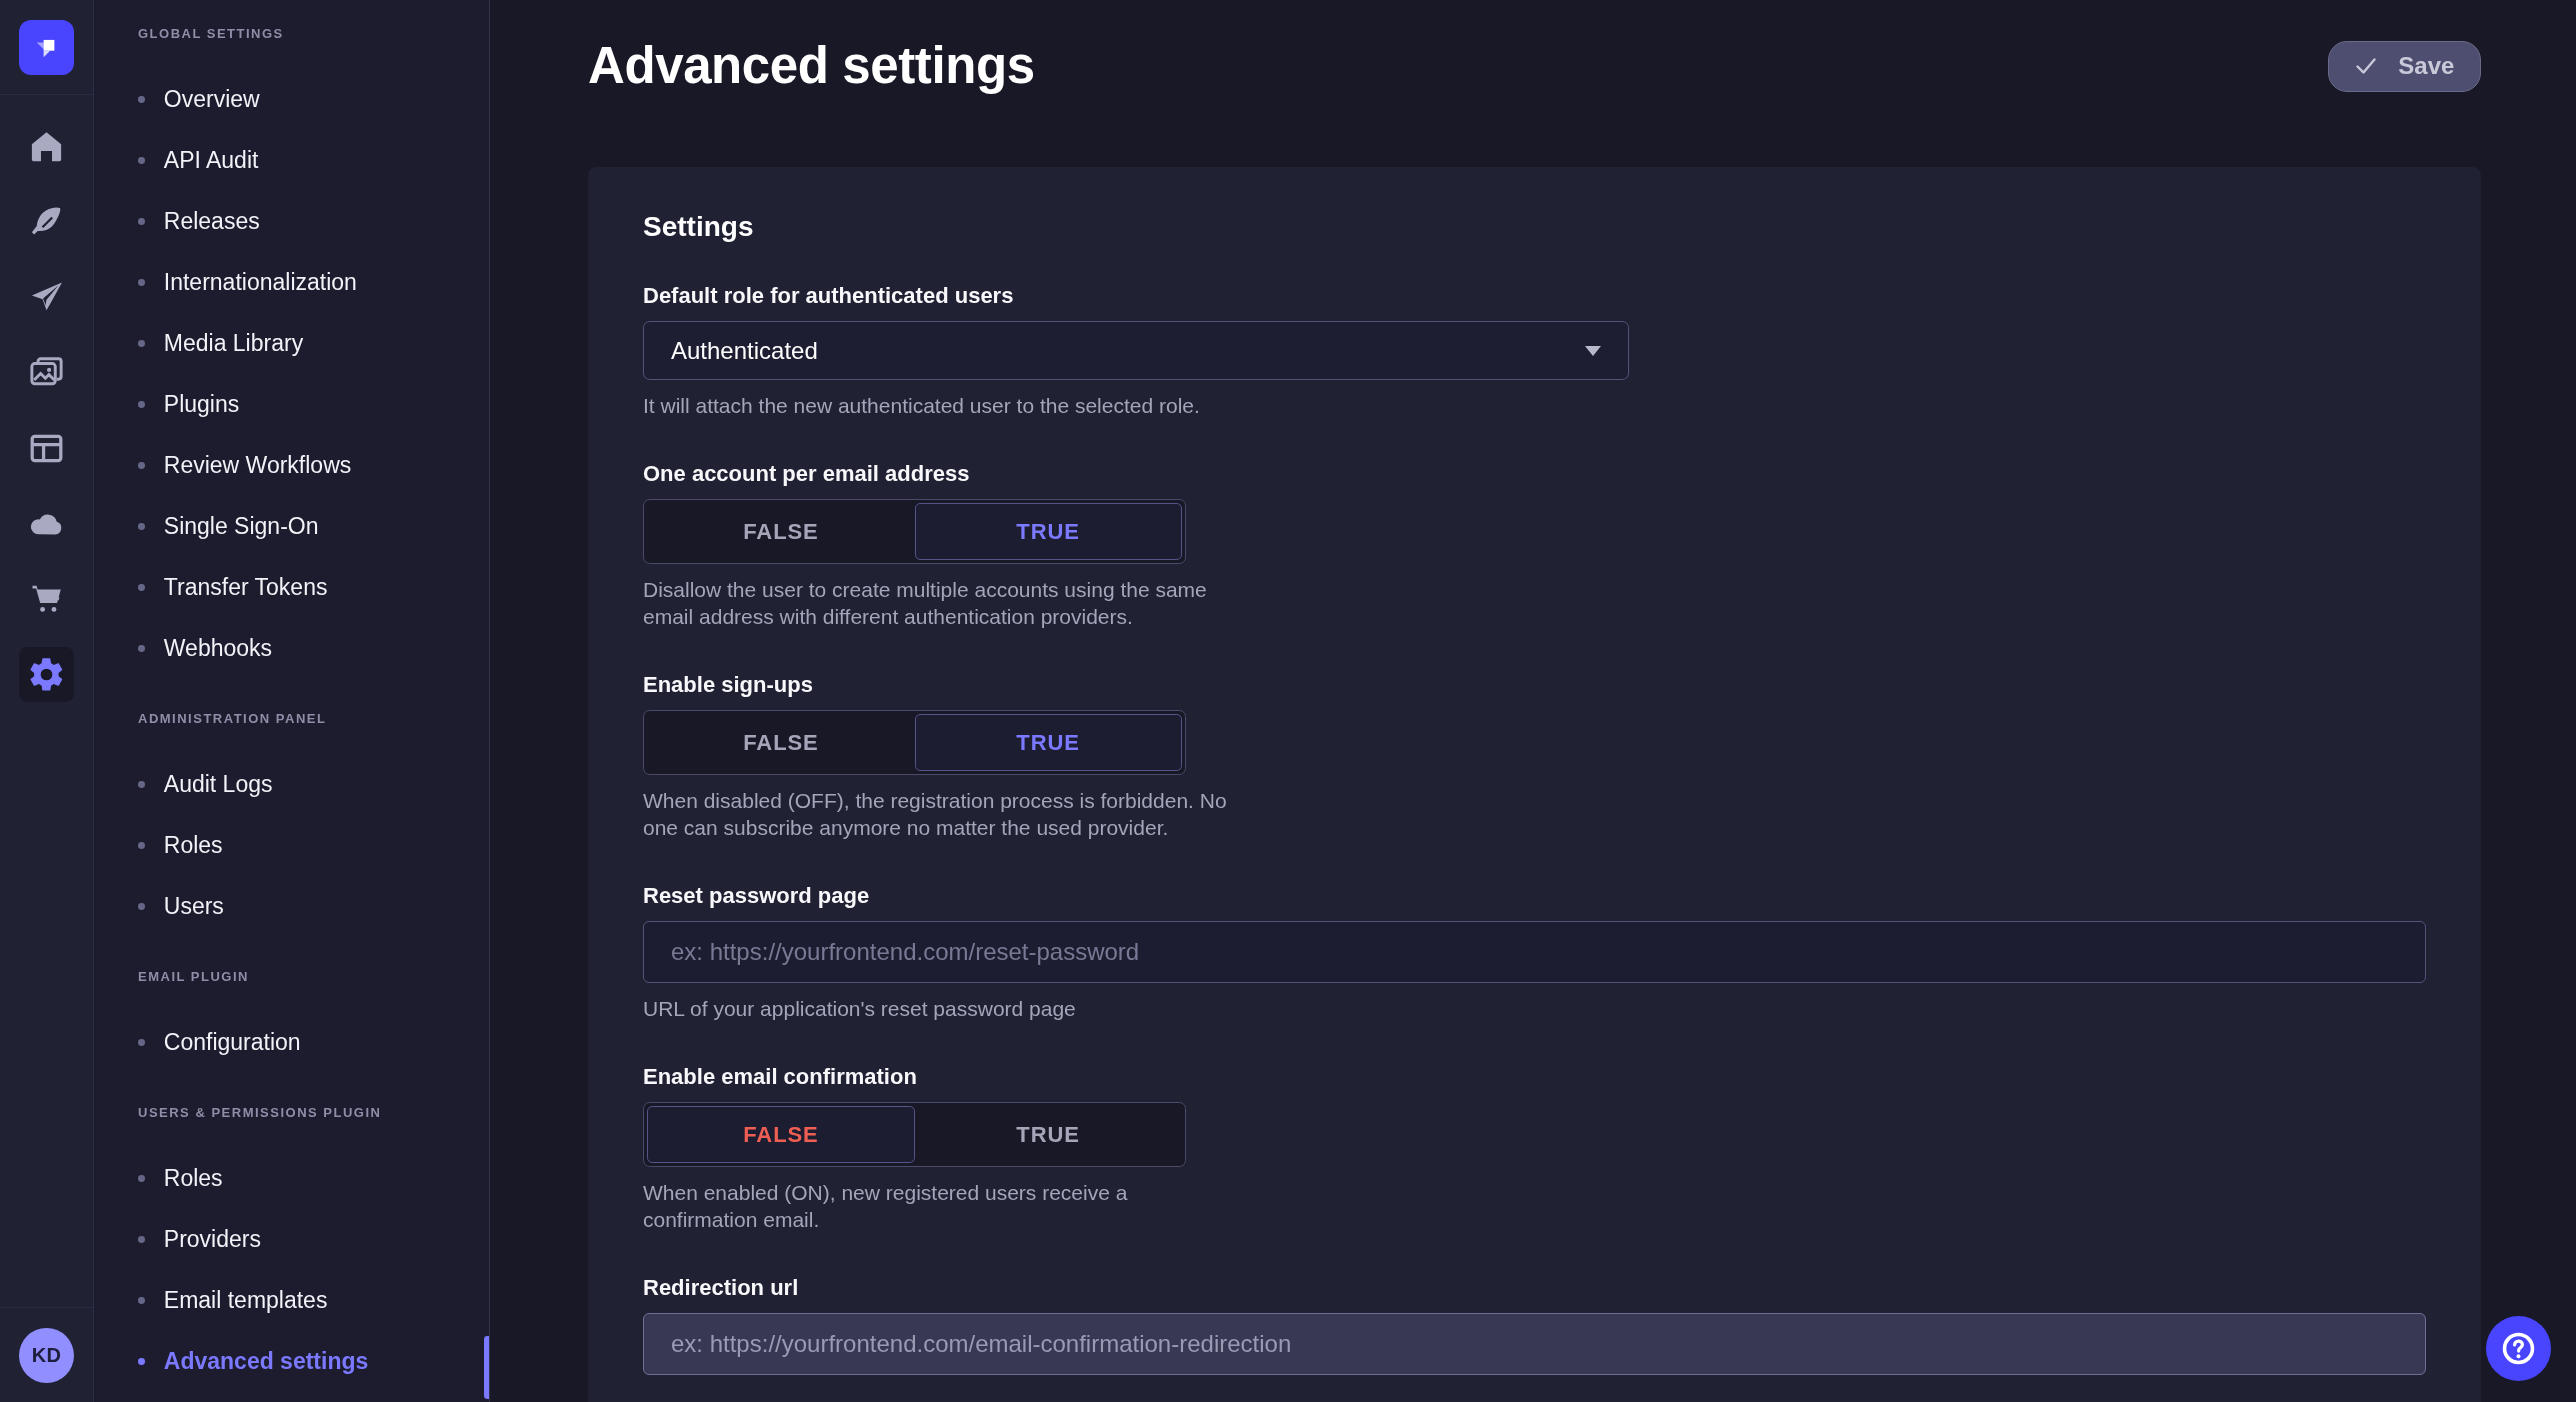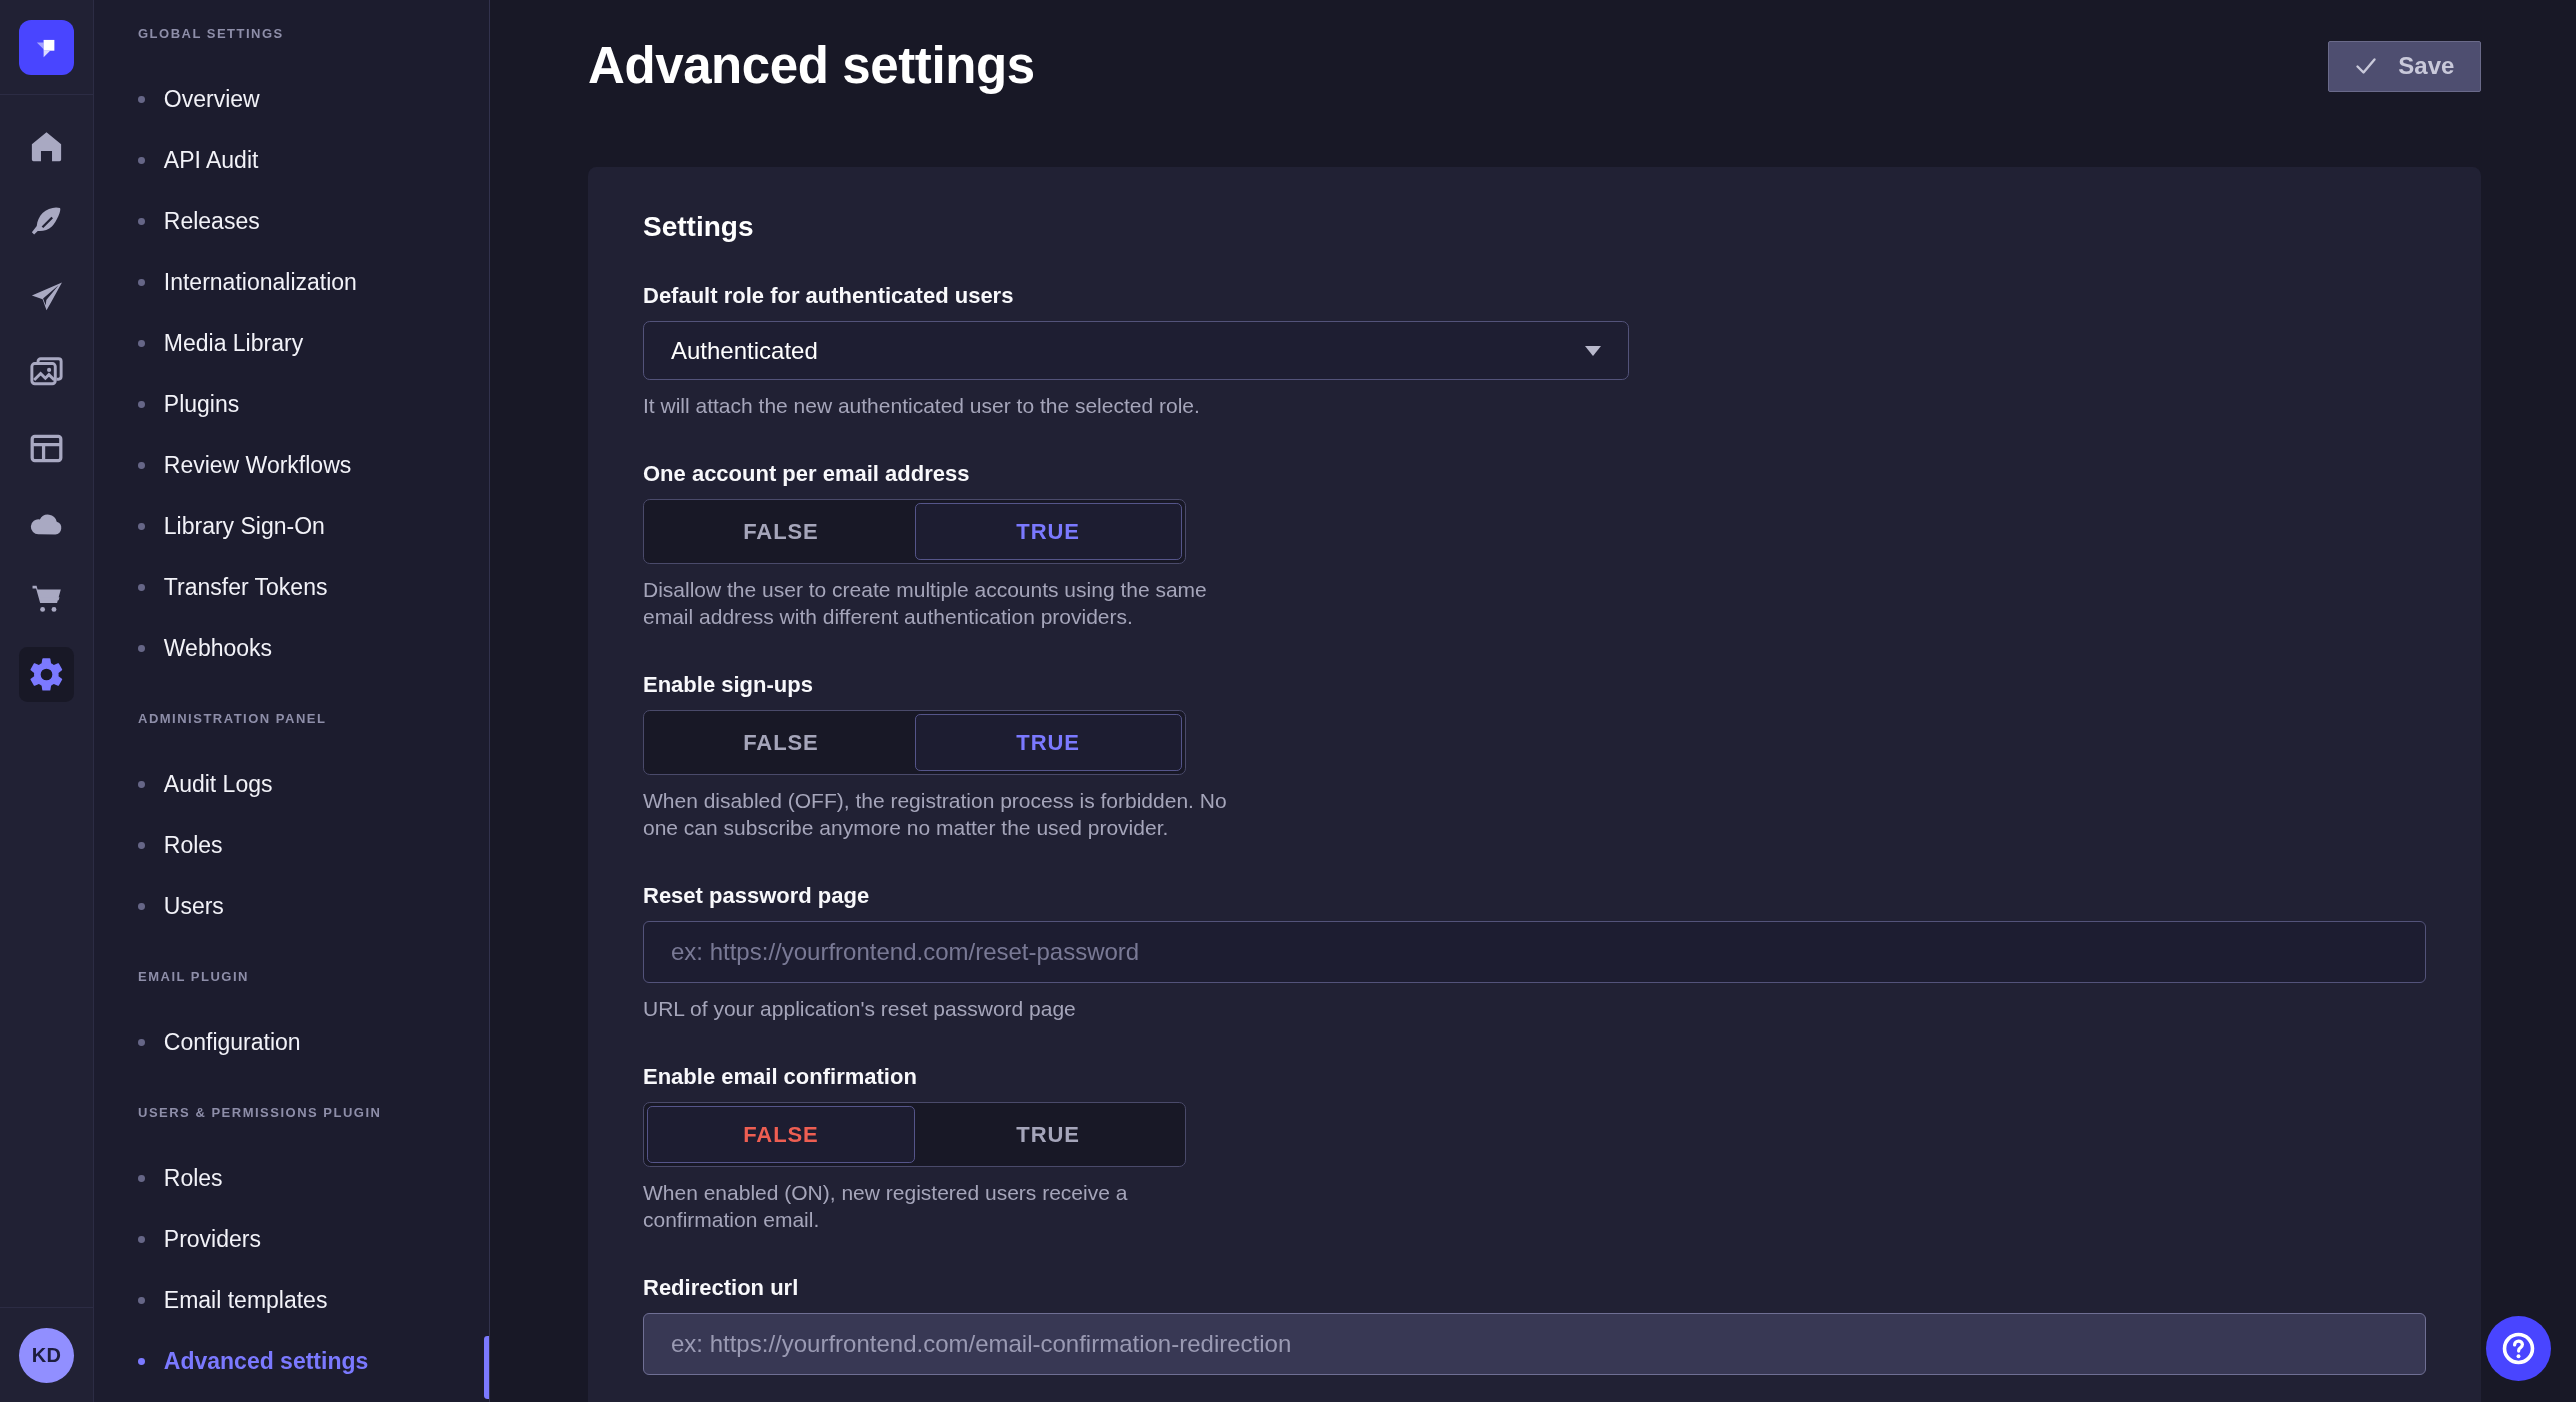--- a/index.html
+++ b/index.html
@@ -46,21 +46,21 @@
   .subnav li.active .bullet { background:#7b79ff; }
   .subnav li.active span.lbl { color:#7b79ff; font-weight:600; }
   .active-indicator { position:absolute; right:0; top:1336px; width:5.1px; height:63px;
     background:#7b79ff; border-radius:3.4px 0 0 3.4px; }
 
   
   .main { flex:1; background:#181826; position:relative; overflow:hidden; }
   .main-header { padding:39px 95px 0 98px; display:flex; justify-content:space-between; align-items:flex-start; }
   .page-title { font-size:51px; font-weight:700; color:#ffffff; letter-spacing:-0.4px; line-height:53px; }
   .save-btn { margin-top:1.7px; height:51px; padding:0 25.6px; display:flex; align-items:center; gap:20px;
-    background:#4e4e70; border:0.9px solid #6a6a8a; border-radius:2px;
+    background:#4e4e70; border:0.9px solid #6a6a8a; border-radius:19px;
     color:#c9c9da; font-size:24px; font-weight:600; cursor:pointer; font-family:inherit; }
   .save-btn svg { width:24px; height:24px; }
 
   .card { margin:75px 95px 0 98px; background:#212134; border-radius:8.5px;
     padding:43px 55px 94px; }
   .card-title { font-size:28px; font-weight:600; color:#ffffff; line-height:34px; margin-bottom:38px; }
 
   .field { margin-top:41px; }
   .field:first-of-type { margin-top:0; }
   .f-label { display:block; font-size:22px; font-weight:700; color:#f8f8fb; line-height:27px; margin-bottom:12px; }
@@ -188,21 +188,21 @@
       <li>
           <span class="bullet"></span>
           <span class="lbl">Plugins</span>
         </li>
       <li>
           <span class="bullet"></span>
           <span class="lbl">Review Workflows</span>
         </li>
       <li>
           <span class="bullet"></span>
-          <span class="lbl">Library Sign-On</span>
+          <span class="lbl">Single Sign-On</span>
         </li>
       <li>
           <span class="bullet"></span>
           <span class="lbl">Transfer Tokens</span>
         </li>
       <li>
           <span class="bullet"></span>
           <span class="lbl">Webhooks</span>
         </li>
     </ul>

